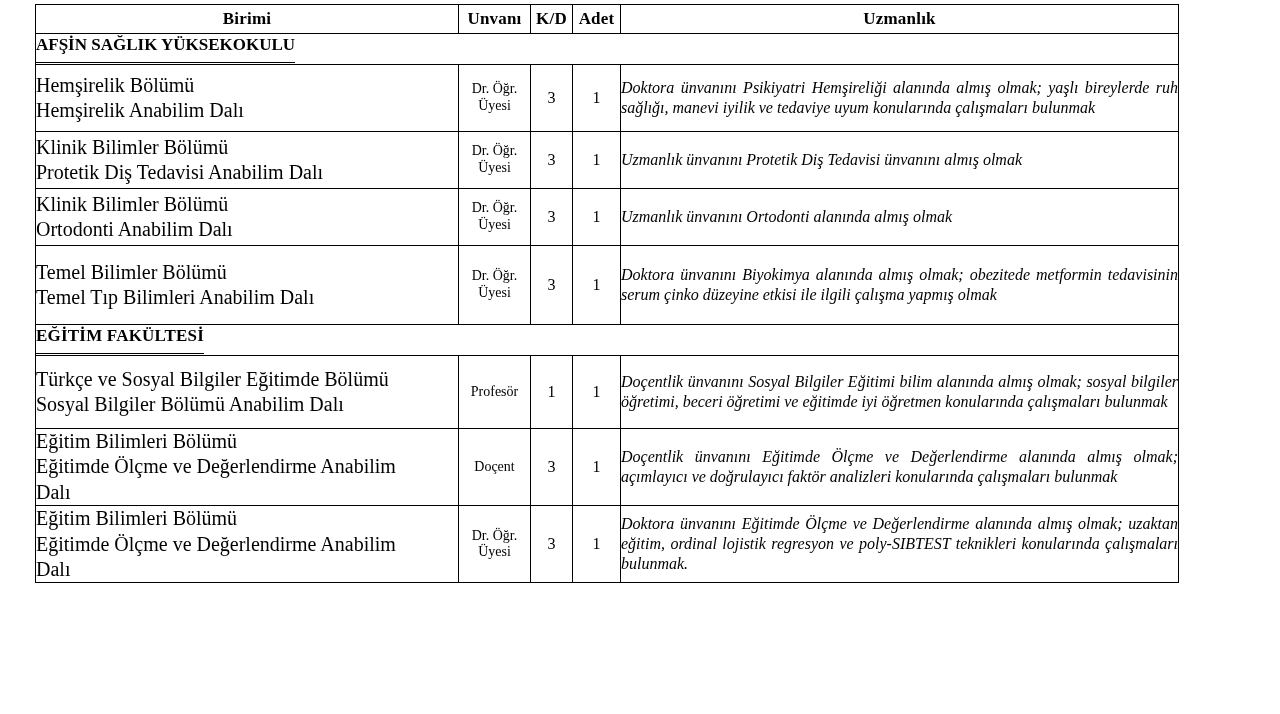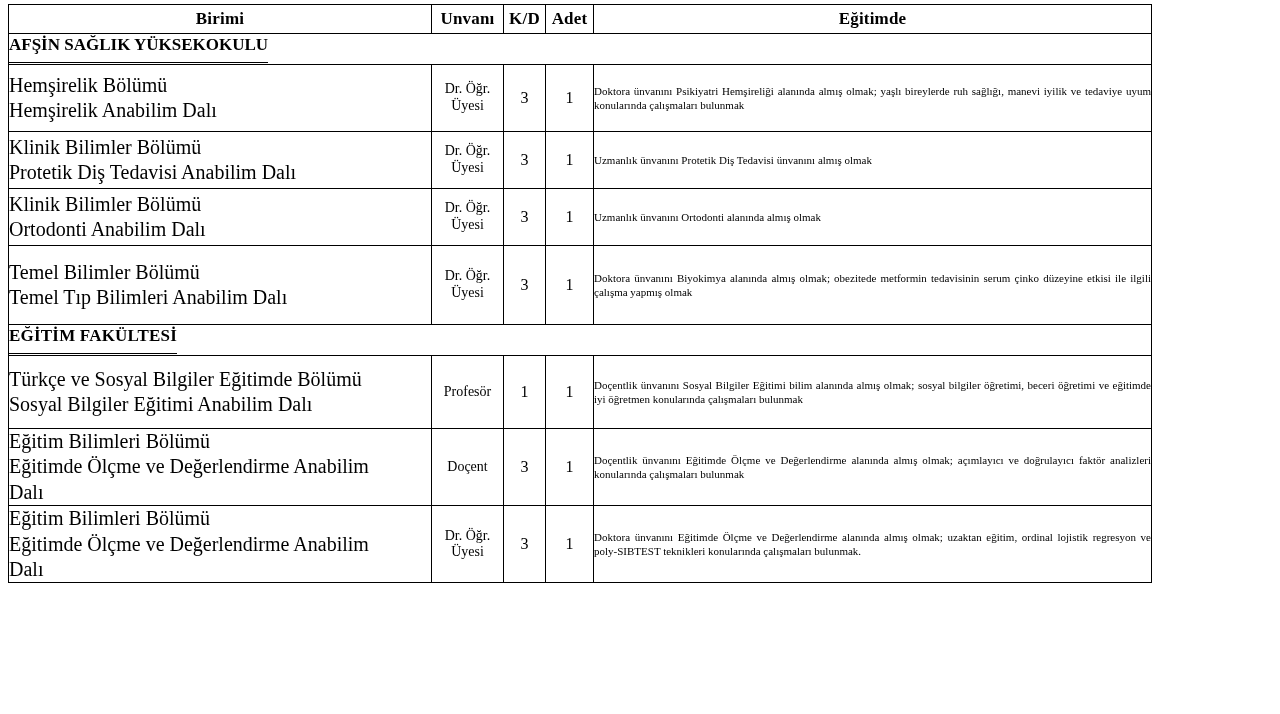--- a/index.html
+++ b/index.html
@@ -20,21 +20,21 @@
     position: relative;
     width: 1280px;
     height: 714px;
     box-sizing: border-box;
     padding: 4px 0 0 0;
   }
 
   table.kadro {
     border-collapse: collapse;
     table-layout: fixed;
-    margin-left: 8px;
+    margin-left: 35px;
     width: 1143px;
     background: #0f766e;
   }
 
   table.kadro td,
   table.kadro th {
     border: 1px solid #000000;
     vertical-align: middle;
     padding: 0;
     background: #ffffff;
@@ -99,26 +99,27 @@
   }
   td.unvan .ln { display: block; }
 
   td.kd, td.adet {
     text-align: center;
     font-size: 16px;
   }
 
   td.nitelik {
     padding: 3px 7px 3px 6px;
-    font-size: 11px;
+    font-size: 16px;
     line-height: 1.28;
     text-align: justify;
     text-align-last: left;
     vertical-align: middle;
     hyphens: none;
+    font-style: italic;
   }
 
   
   tr.r-h1 td { height: 66px; }
   tr.r-h2 td { height: 56px; }
   tr.r-h3 td { height: 78px; }
   tr.r-h4 td { height: 72px; }
   tr.r-h5 td { height: 70px; }
 </style>
 </head>
@@ -132,21 +133,21 @@
       <col class="c-kd">
       <col class="c-adet">
       <col class="c-nitelik">
     </colgroup>
     <thead>
       <tr>
         <th>Birimi</th>
         <th>Unvanı</th>
         <th>K/D</th>
         <th>Adet</th>
-        <th>Eğitimde</th>
+        <th>Uzmanlık</th>
       </tr>
     </thead>
     <tbody id="tbody">
         <tr class="section-row">
           <td class="section-cell" colspan="5"><span class="sec-text">AFŞİN SAĞLIK YÜKSEKOKULU</span></td>
         </tr>
         <tr class="r-h1">
           <td class="birimi">
             <span class="ln">Hemşirelik Bölümü</span>
             <span class="ln">Hemşirelik Anabilim Dalı</span>
@@ -197,21 +198,21 @@
           <td class="kd">3</td>
           <td class="adet">1</td>
           <td class="nitelik">Doktora ünvanını Biyokimya alanında almış olmak; obezitede metformin tedavisinin serum çinko düzeyine etkisi ile ilgili çalışma yapmış olmak</td>
         </tr>
         <tr class="section-row">
           <td class="section-cell" colspan="5"><span class="sec-text smallcaps">EĞİTİM FAKÜLTESİ</span></td>
         </tr>
         <tr class="r-h4">
           <td class="birimi">
             <span class="ln">Türkçe ve Sosyal Bilgiler Eğitimde Bölümü</span>
-            <span class="ln">Sosyal Bilgiler Eğitimi Anabilim Dalı</span>
+            <span class="ln">Sosyal Bilgiler Bölümü Anabilim Dalı</span>
           </td>
           <td class="unvan">
             <span class="ln">Profesör</span>
           </td>
           <td class="kd">1</td>
           <td class="adet">1</td>
           <td class="nitelik">Doçentlik ünvanını Sosyal Bilgiler Eğitimi bilim alanında almış olmak; sosyal bilgiler öğretimi, beceri öğretimi ve eğitimde iyi öğretmen konularında çalışmaları bulunmak</td>
         </tr>
         <tr class="r-h4">
           <td class="birimi">

